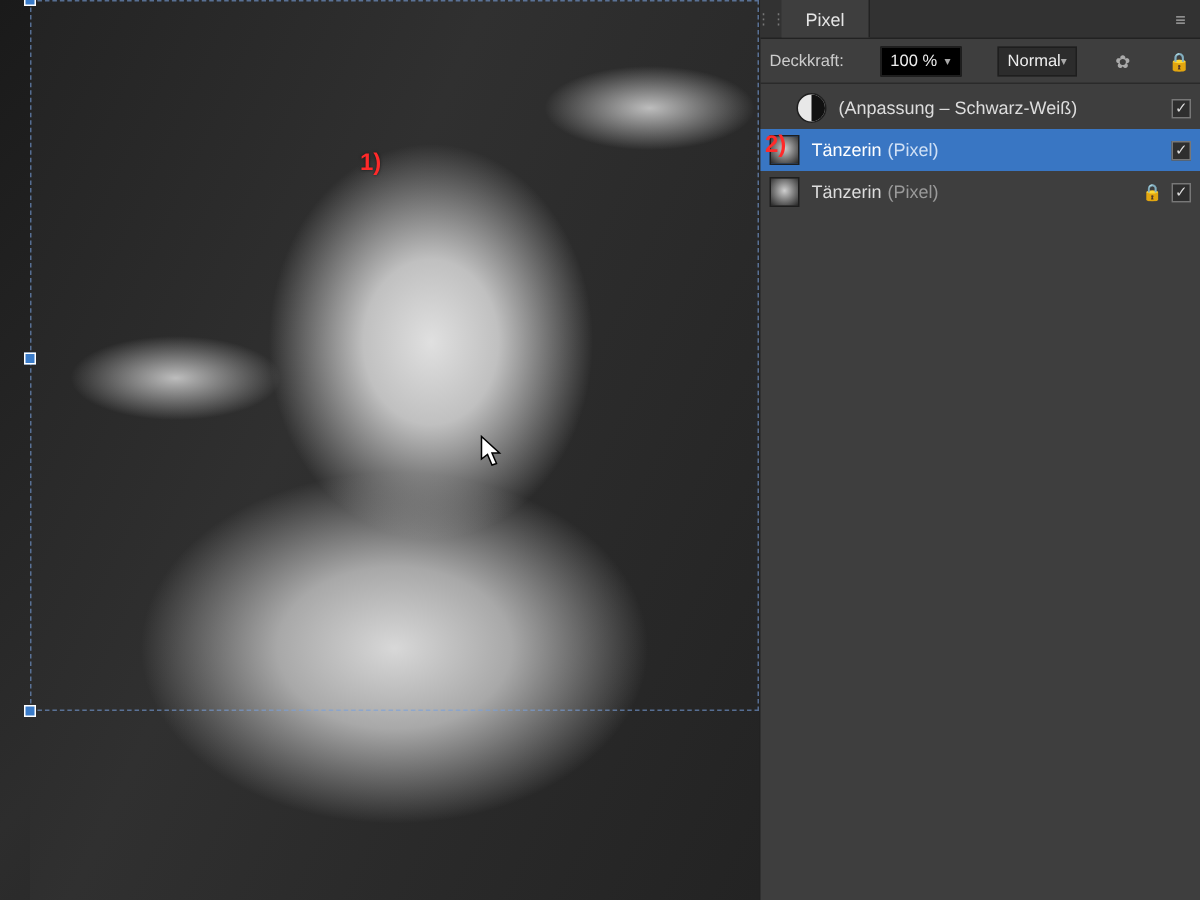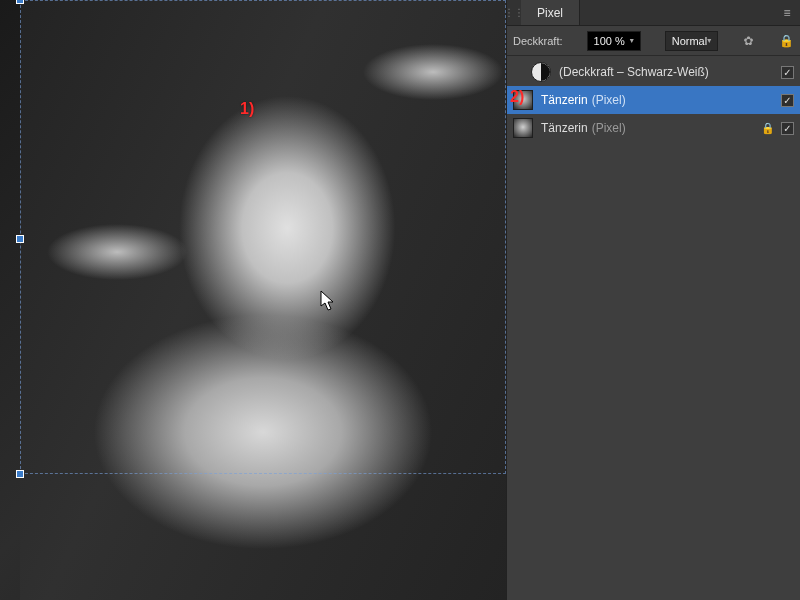--- a/index.html
+++ b/index.html
@@ -252,21 +252,21 @@
       <span class="caret">▾</span>
     </div>
     <div class="tool-icn">✿</div>
     <div class="tool-icn">🔒</div>
   </div>
 
   <div class="layers" id="layers">
       <div class="layer-row indent">
         <div class="thumb adjust"></div>
         <div class="lyr-name">
-          <span class="primary">(Deckkraft – Schwarz-Weiß)</span>
+          <span class="primary">(Anpassung – Schwarz-Weiß)</span>
         </div>
         <div class="row-end">
           <div class="vis-check">✓</div>
         </div>
       </div>
       <div class="layer-row selected">
         <div class="thumb pix"></div>
         <div class="lyr-name">
           <span class="primary">Tänzerin</span>
           <span class="type">(Pixel)</span>

